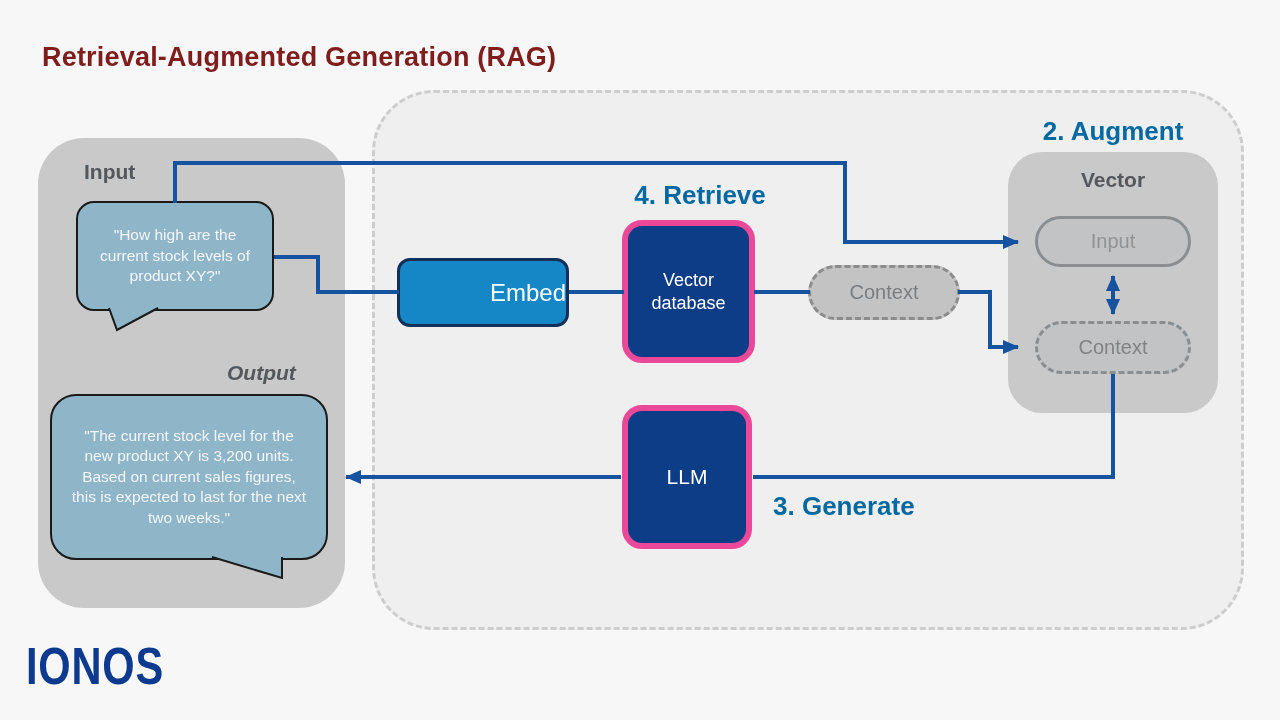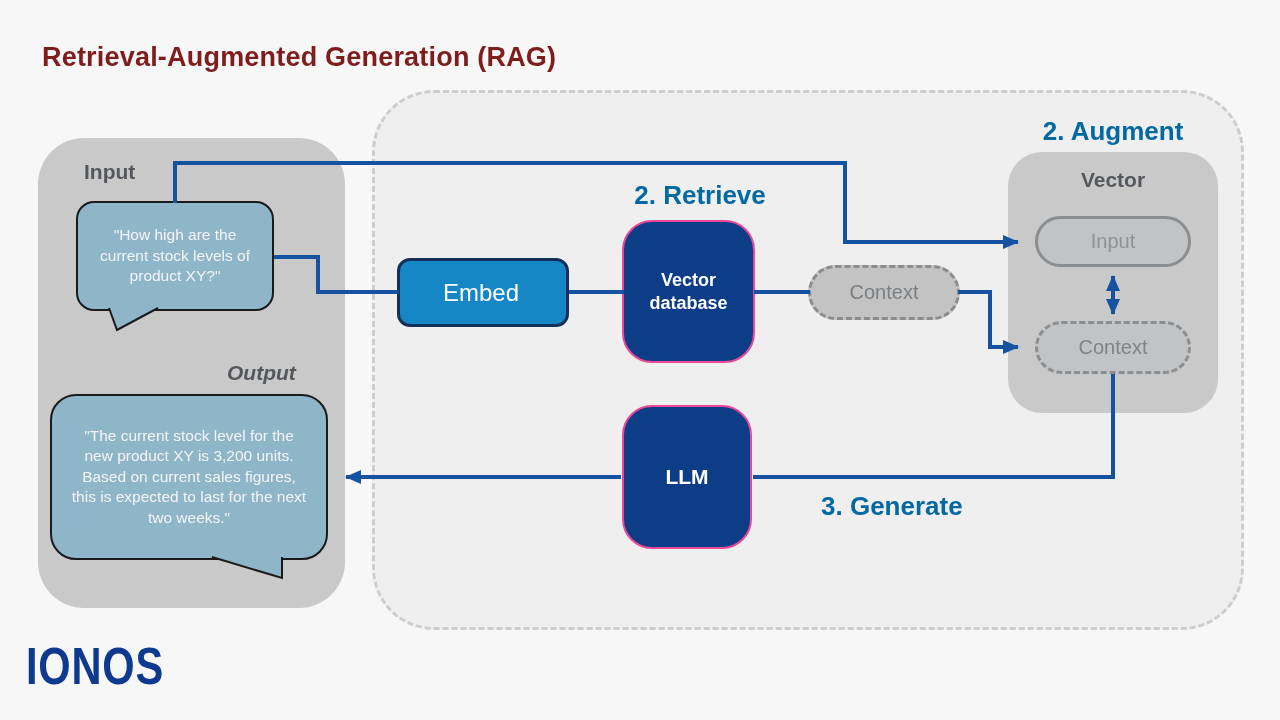--- a/index.html
+++ b/index.html
@@ -30,26 +30,26 @@
     display:flex;align-items:center;justify-content:center;text-align:center;
     font-size:15.5px;line-height:1.32;
   }
   .bubble-input{left:76px;top:201px;width:198px;height:110px;border-radius:18px;padding:8px 12px;}
   .bubble-output{left:50px;top:394px;width:278px;height:166px;border-radius:26px;padding:10px 18px;}
   .tail{overflow:visible;}
   
   .node-embed{
     left:397px;top:258px;width:172px;height:69px;border-radius:13px;
     background:#1687c6;border:3px solid #133059;color:#fff;font-size:24px;
-    display:flex;align-items:center;justify-content:flex-start;padding-left:43px;
+    display:flex;align-items:center;justify-content:flex-end;
   }
   .node-navy{
-    background:#0d3d87;border:2px solid #ec4899;color:#fff;border-radius:30px;
+    background:#0d3d87;border:6px solid #ec4899;color:#fff;border-radius:20px;
     display:flex;align-items:center;justify-content:center;text-align:center;
-    font-weight:bold;
+    font-weight:normal;
   }
   .node-vector{left:622px;top:220px;width:133px;height:143px;font-size:18px;line-height:1.25;padding:0 18px;}
   .node-llm{left:622px;top:405px;width:130px;height:144px;font-size:21px;}
   .pill{
     border-radius:28px;display:flex;align-items:center;justify-content:center;
     font-size:20px;
   }
   .ctx-mid{
     left:808px;top:265px;width:152px;height:55px;
     background:#c3c3c3;border:3px dashed #8c8c8c;color:#7a7e81;
@@ -88,34 +88,34 @@
   <div class="abs bubble bubble-input">"How high are the current stock levels of product XY?"</div>
   <svg class="abs tail" style="left:100px;top:308px;" width="70" height="28">
     <path d="M9,0 L17,22 L58,0" fill="#8fb5c9" stroke="#1a1a1a" stroke-width="2"></path>
   </svg>
   <div class="abs panel-label" style="left:227px;top:361px;font-style:italic;">Output</div>
   <div class="abs bubble bubble-output">"The current stock level for the new product XY is 3,200 units. Based on current sales figures, this is expected to last for the next two weeks."</div>
   <svg class="abs tail" style="left:205px;top:557px;" width="85" height="28">
     <path d="M7,0 L77,21 L77,0" fill="#8fb5c9" stroke="#1a1a1a" stroke-width="2"></path>
   </svg>
 
-  <div class="abs step-label" style="left:600px;top:180px;width:200px;text-align:center;">2. Retrieve</div>
+  <div class="abs step-label" style="left:600px;top:180px;width:200px;text-align:center;">4. Retrieve</div>
   <div class="abs node-embed">
     <span>Embed</span>
   </div>
   <div class="abs node-navy node-vector">
     <span>Vector database</span>
   </div>
   <div class="abs pill ctx-mid">
     <span>Context</span>
   </div>
   <div class="abs node-navy node-llm">
     <span>LLM</span>
   </div>
-  <div class="abs step-label" style="left:773px;top:491px;margin-left:48px;">3. Generate</div>
+  <div class="abs step-label" style="left:773px;top:491px;">3. Generate</div>
 
   <div class="abs step-label" style="left:1008px;top:116px;width:210px;text-align:center;">2. Augment</div>
   <div class="abs prompt-panel"></div>
   <div class="abs panel-label" style="left:1008px;top:168px;width:210px;text-align:center;">Vector</div>
   <div class="abs pill pill-input">
     <span>Input</span>
   </div>
   <div class="abs pill pill-context">
     <span>Context</span>
   </div>

